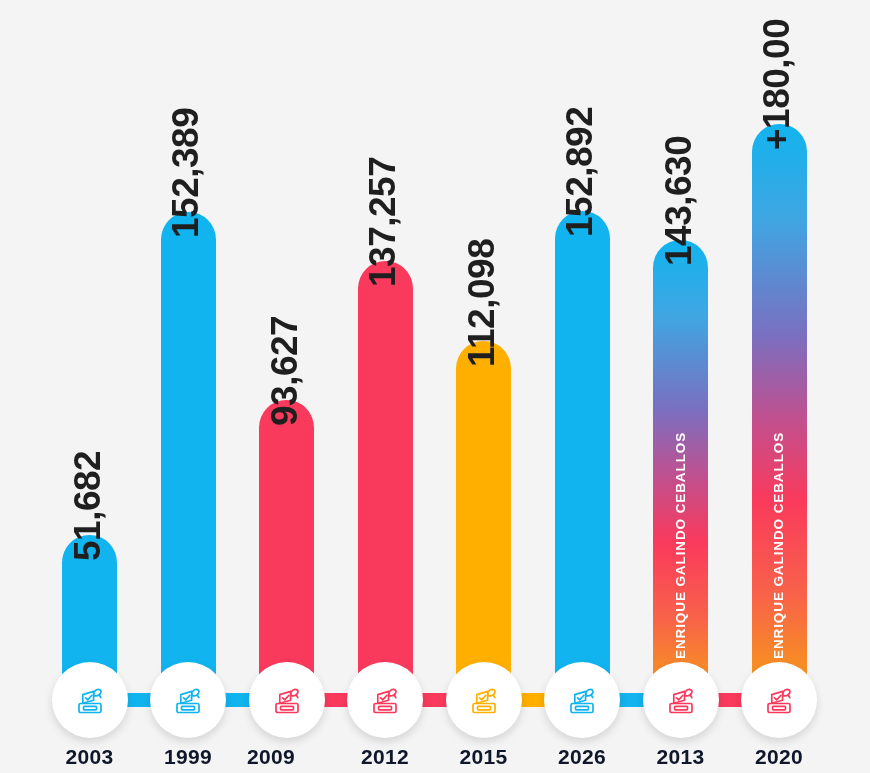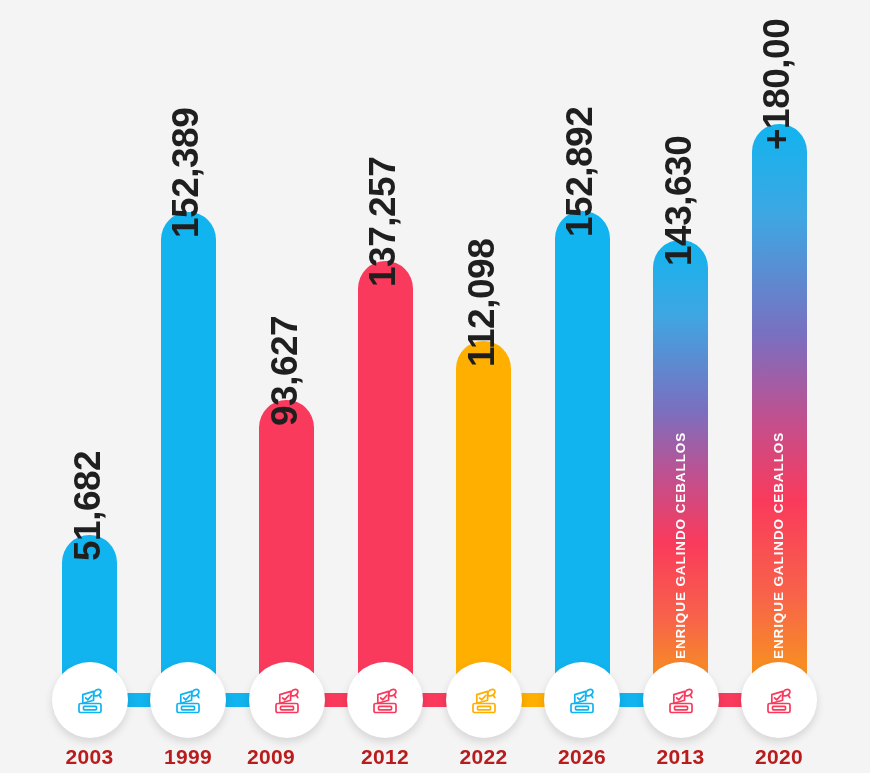--- a/index.html
+++ b/index.html
@@ -77,21 +77,21 @@
   .node svg { display:block; }
 
   
   .year {
     position:absolute;
     width:110px;
     text-align:center;
     font-weight:bold;
     font-size:21px;
     letter-spacing:0.3px;
-    color:#b91c1c;
+    color:#0f172a;
     z-index:7;
   }
 </style>
 </head>
 <body>
 
 <div id="stage">
 
 <div class="connector" style="left: 113px; top: 693px; width: 51.5px; background: rgb(17, 180, 239);"></div>
     <div class="connector" style="left: 211.5px; top: 693px; width: 51.5px; background: rgb(17, 180, 239);"></div>
@@ -167,21 +167,21 @@
         <svg width="34" height="34" viewBox="0 0 34 34" fill="none" stroke="#ffaf00" stroke-width="1.7" stroke-linecap="round" stroke-linejoin="round">
           <rect x="6" y="20.5" width="22" height="9" rx="1.6"></rect>
           <rect x="10.5" y="23.4" width="13" height="3.4" rx="0.8"></rect>
           <path d="M9.8 20.3 L9.8 11.6 L20.6 8.4 L20.6 17.3 Z"></path>
           <path d="M12.6 14.8 l2.1 2.1 l4.2 -4.6"></path>
           <path d="M20.9 9.2 c1.6 -2.1 3.9 -3.2 5.6 -2.6 c1.5 .5 1.9 2.2 1 3.7 c-.9 1.5 -2.8 2.6 -4.4 2.6 l-2.2 0 Z"></path>
           <path d="M26.3 12.0 l1.5 2.7"></path>
         </svg>
       </div>
     </div>
-    <div class="year" style="left: 428.5px; top: 745px;">2022</div>
+    <div class="year" style="left: 428.5px; top: 745px;">2015</div>
     <div class="bar" style="left: 554.5px; top: 210.746px; height: 501.254px; background: rgb(17, 180, 239);"></div>
     <div class="value-label" style="left: 601px; top: 194.746px;">152,892</div>
     <div class="node" style="left: 544px; top: 662px;">
       <div class="node-inner">
         <svg width="34" height="34" viewBox="0 0 34 34" fill="none" stroke="#11b4ef" stroke-width="1.7" stroke-linecap="round" stroke-linejoin="round">
           <rect x="6" y="20.5" width="22" height="9" rx="1.6"></rect>
           <rect x="10.5" y="23.4" width="13" height="3.4" rx="0.8"></rect>
           <path d="M9.8 20.3 L9.8 11.6 L20.6 8.4 L20.6 17.3 Z"></path>
           <path d="M12.6 14.8 l2.1 2.1 l4.2 -4.6"></path>
           <path d="M20.9 9.2 c1.6 -2.1 3.9 -3.2 5.6 -2.6 c1.5 .5 1.9 2.2 1 3.7 c-.9 1.5 -2.8 2.6 -4.4 2.6 l-2.2 0 Z"></path>

